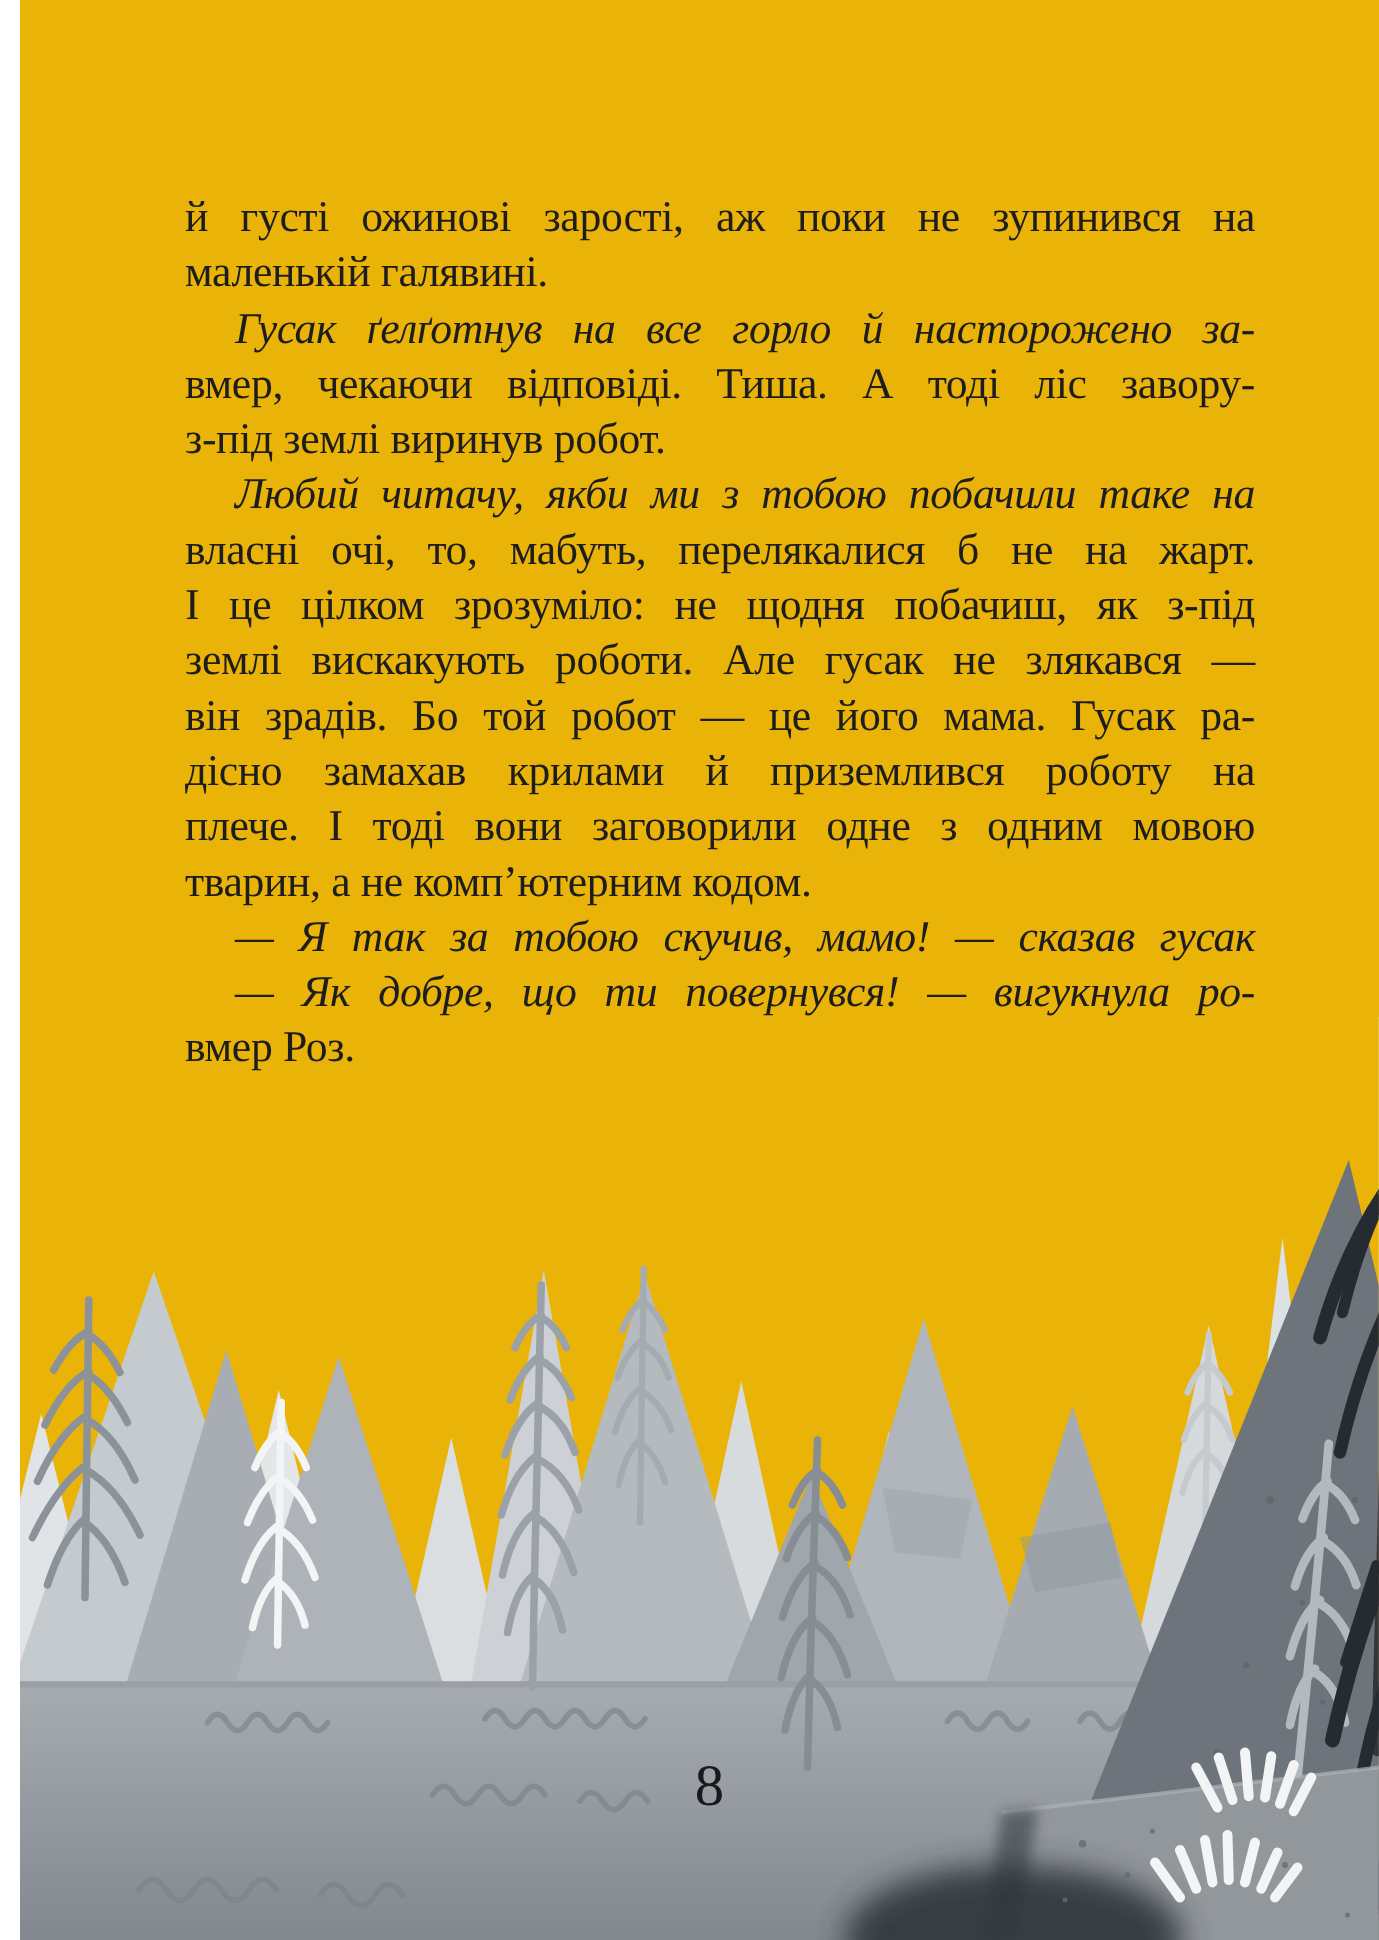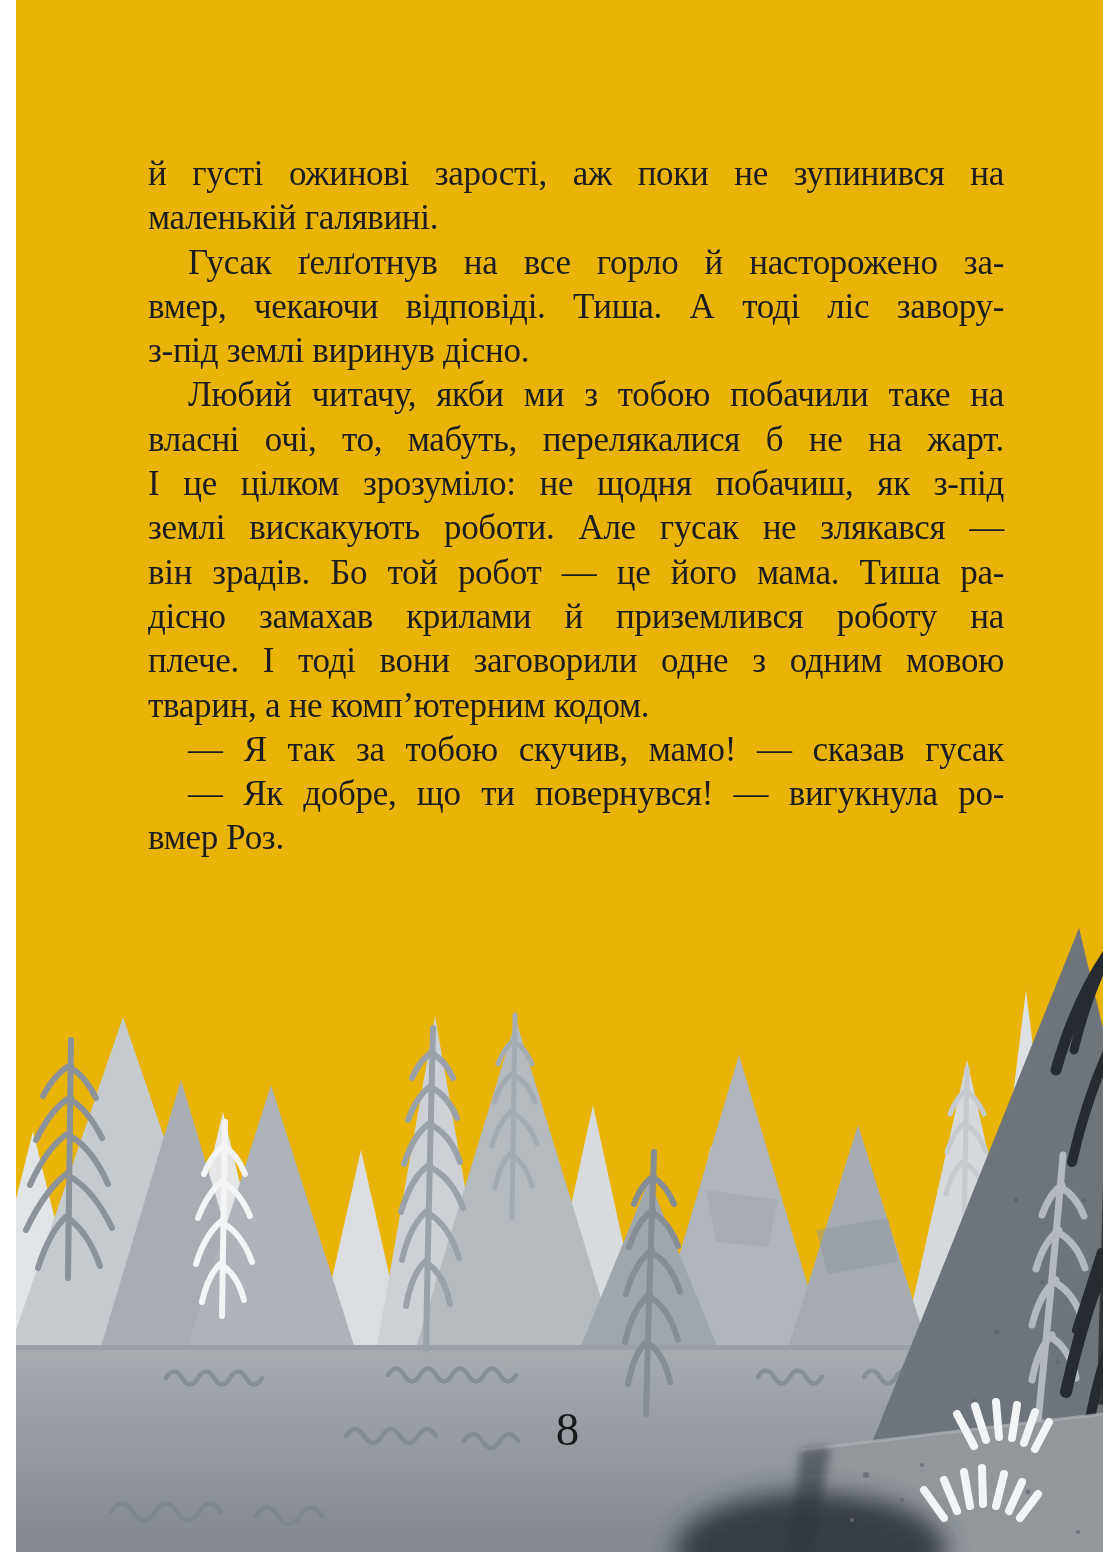--- a/index.html
+++ b/index.html
@@ -3,41 +3,41 @@
 <meta charset="utf-8">
 <style>
   html,body{margin:0;padding:0;}
   body{width:1103px;height:1552px;background:#ffffff;position:relative;
        font-family:"Liberation Serif",serif;}
   .page{position:absolute;left:16px;top:0;width:1103px;height:1552px;overflow:hidden;background:#eab308;}
   .text-block{position:absolute;left:132px;top:152px;width:856px;color:#1d1d1f;
               font-size:35px;line-height:44.3px;letter-spacing:-0.3px;}
   .line{height:44.3px;white-space:normal;}
   .just{text-align:justify;text-align-last:justify;}
-  .ind{text-indent:40px;}
+  .ind{text-indent:40px;font-style:italic;}
   .illustration{position:absolute;left:0;top:900px;width:1103px;height:652px;}
   .pagenum{position:absolute;left:0;top:1406px;width:1103px;text-align:center;
            font-size:47px;line-height:1;color:#17191b;}
 </style>
 </head>
 <body>
 
 <div class="page">
 
   <div class="text-block">
       <div class="line just">й густі ожинові зарості, аж поки не зупинився на</div>
       <div class="line">маленькій галявині.</div>
       <div class="line just ind">Гусак ґелґотнув на все горло й насторожено за-</div>
       <div class="line just">вмер, чекаючи відповіді. Тиша. А тоді ліс завору-</div>
-      <div class="line">з-під землі виринув дісно.</div>
+      <div class="line">з-під землі виринув робот.</div>
       <div class="line just ind">Любий читачу, якби ми з тобою побачили таке на</div>
       <div class="line just">власні очі, то, мабуть, перелякалися б не на жарт.</div>
       <div class="line just">І це цілком зрозуміло: не щодня побачиш, як з-під</div>
       <div class="line just">землі вискакують роботи. Але гусак не злякався —</div>
-      <div class="line just">він зрадів. Бо той робот — це його мама. Тиша ра-</div>
+      <div class="line just">він зрадів. Бо той робот — це його мама. Гусак ра-</div>
       <div class="line just">дісно замахав крилами й приземлився роботу на</div>
       <div class="line just">плече. І тоді вони заговорили одне з одним мовою</div>
       <div class="line">тварин, а не комп’ютерним кодом.</div>
       <div class="line just ind">— Я так за тобою скучив, мамо! — сказав гусак</div>
       <div class="line just ind">— Як добре, що ти повернувся! — вигукнула ро-</div>
       <div class="line">вмер Роз.</div>
     </div>
 
   <svg class="illustration" viewBox="0 0 1103 652" width="1103" height="652">
     <defs>

